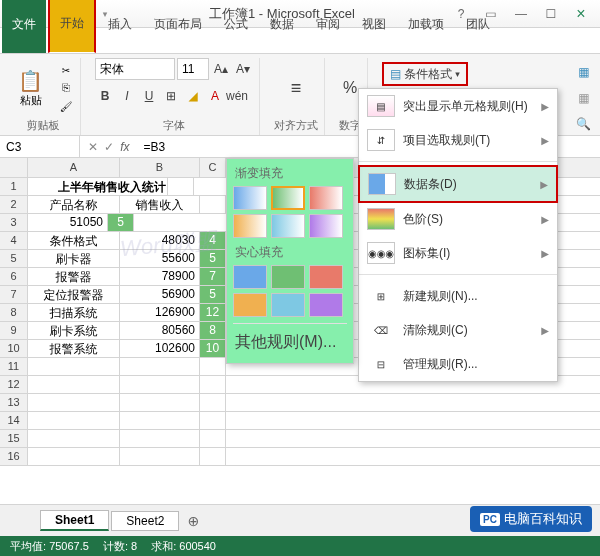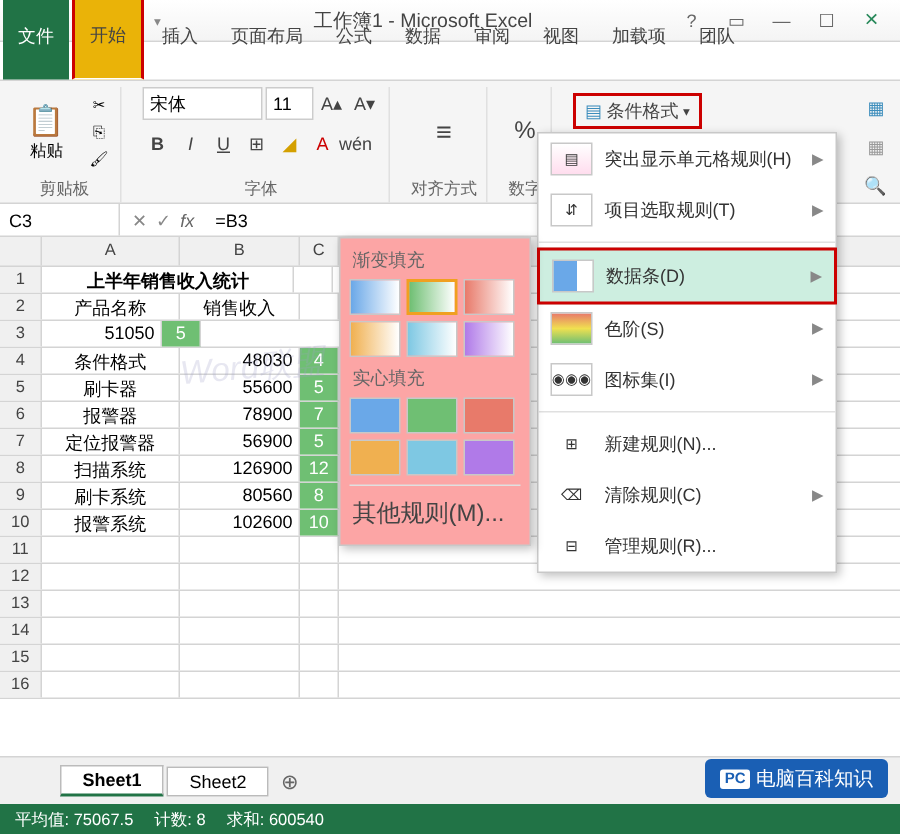--- a/index.html
+++ b/index.html
@@ -34,21 +34,21 @@
 .col-headers { display: flex; height: 20px; background: #f0f0f0; border-bottom: 1px solid #d4d4d4; }
 .row-header-spacer { width: 28px; border-right: 1px solid #d4d4d4; }
 .col-header { border-right: 1px solid #d4d4d4; text-align: center; font-size: 11px; color: #444; padding-top: 3px; }
 .col-A { width: 92px; } .col-B { width: 80px; } .col-C { width: 26px; }
 .rowset { display: flex; flex-direction: column; }
 .row { display: flex; height: 18px; border-bottom: 1px solid #d4d4d4; }
 .row-header { width: 28px; background: #f0f0f0; border-right: 1px solid #d4d4d4; text-align: center; font-size: 11px; color: #444; padding-top: 2px; }
 .cell { border-right: 1px solid #d4d4d4; padding: 1px 4px; font-size: 12px; text-align: center; overflow: hidden; white-space: nowrap; }
 .cell.green { background: #6fbf73; color: #fff; }
 .titlecell { font-weight: bold; }
-.submenu { position: absolute; top: 158px; left: 226px; width: 128px; background: #fca5a5; border: 1px solid #c8c8c8; box-shadow: 2px 2px 6px rgba(0,0,0,0.25); padding: 4px 6px 6px 6px; z-index: 20; }
+.submenu { position: absolute; top: 158px; left: 226px; width: 128px; background: #86efac; border: 1px solid #c8c8c8; box-shadow: 2px 2px 6px rgba(0,0,0,0.25); padding: 4px 6px 6px 6px; z-index: 20; }
 .submenu-label { font-size: 12px; color: #666; margin: 2px 0 4px 2px; }
 .swatch-grid { display: grid; grid-template-columns: repeat(3, 34px); gap: 4px; margin-bottom: 6px; }
 .swatch { width: 34px; height: 24px; border: 1px solid #c8c8c8; background: linear-gradient(#fff,#fff); display: flex; }
 .swatch.sel { border: 2px solid #f0a020; }
 .swatch > div { flex: 1; }
 .submenu-footer { font-size: 16px; color: #444; padding: 4px 2px; }
 .menu { position: absolute; top: 88px; left: 358px; width: 200px; background: #fff; border: 1px solid #c8c8c8; box-shadow: 2px 2px 6px rgba(0,0,0,0.25); z-index: 15; }
 .menu-item { display: flex; align-items: center; gap: 8px; padding: 6px 8px; font-size: 12px; color: #333; }
 .menu-item.hl { background: #cdeee0; border: 2px solid #c00; margin: -1px; }
 .menu-icon { width: 28px; height: 22px; border: 1px solid #c8c8c8; display: flex; align-items: center; justify-content: center; font-size: 10px; }
@@ -173,21 +173,21 @@
 <div class="cell-area">
   <div class="col-headers">
     <div class="row-header-spacer"></div>
     <div class="col-header col-A">A</div>
     <div class="col-header col-B">B</div>
     <div class="col-header col-C">C</div>
   </div>
   <div class="rowset" id="rowset">
     <div class="row">
       <div class="row-header">1</div>
-      <div class="cell col-A titlecell" style="width:168px;text-align:left;padding-left:30px">上半年销售收入统计</div>
+      <div class="cell col-A titlecell" style="width:140px;text-align:left;padding-left:30px">上半年销售收入统计</div>
       <div class="cell col-C"></div>
     </div>
     <div class="row">
       <div class="row-header">2</div>
       <div class="cell col-A">产品名称</div>
       <div class="cell col-B">销售收入</div>
       <div class="cell col-C"></div>
     </div>
   <div class="row">
         <div class="row-header">3</div>

